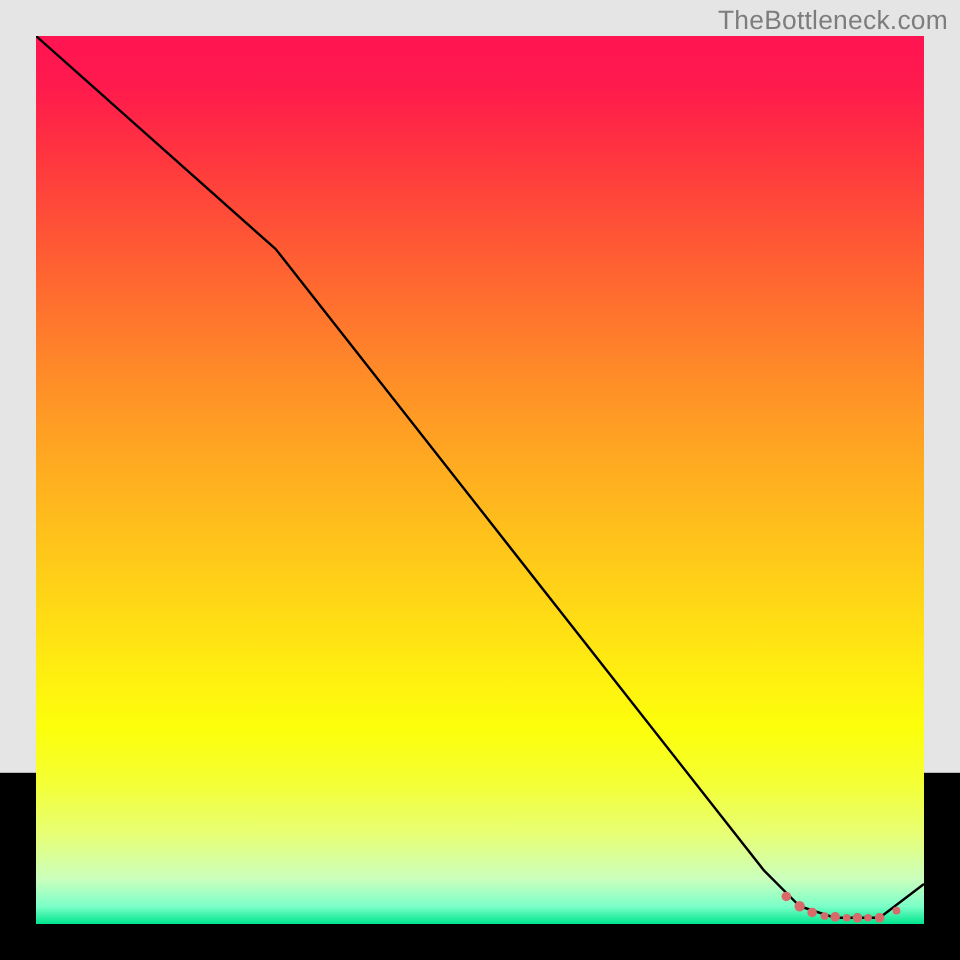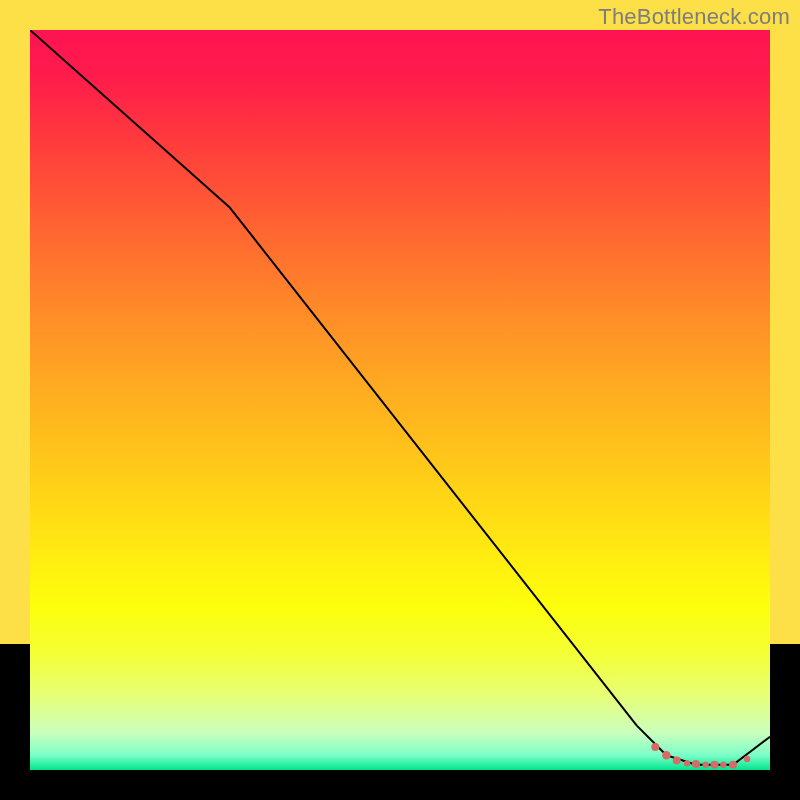--- a/index.html
+++ b/index.html
@@ -8,21 +8,21 @@
     width: 800px;
     height: 800px;
     background: #000;
     overflow: hidden;
     font-family: Arial, Helvetica, sans-serif;
   }
   .stage {
     position: relative;
     width: 800px;
     height: 644px;
-    background: #fde047;
+    background: #e5e5e5;
   }
   .plot {
     position: absolute;
     left: 30px;
     top: 30px;
     width: 740px;
     height: 740px;
   }
   .gradient {
     position: absolute;

